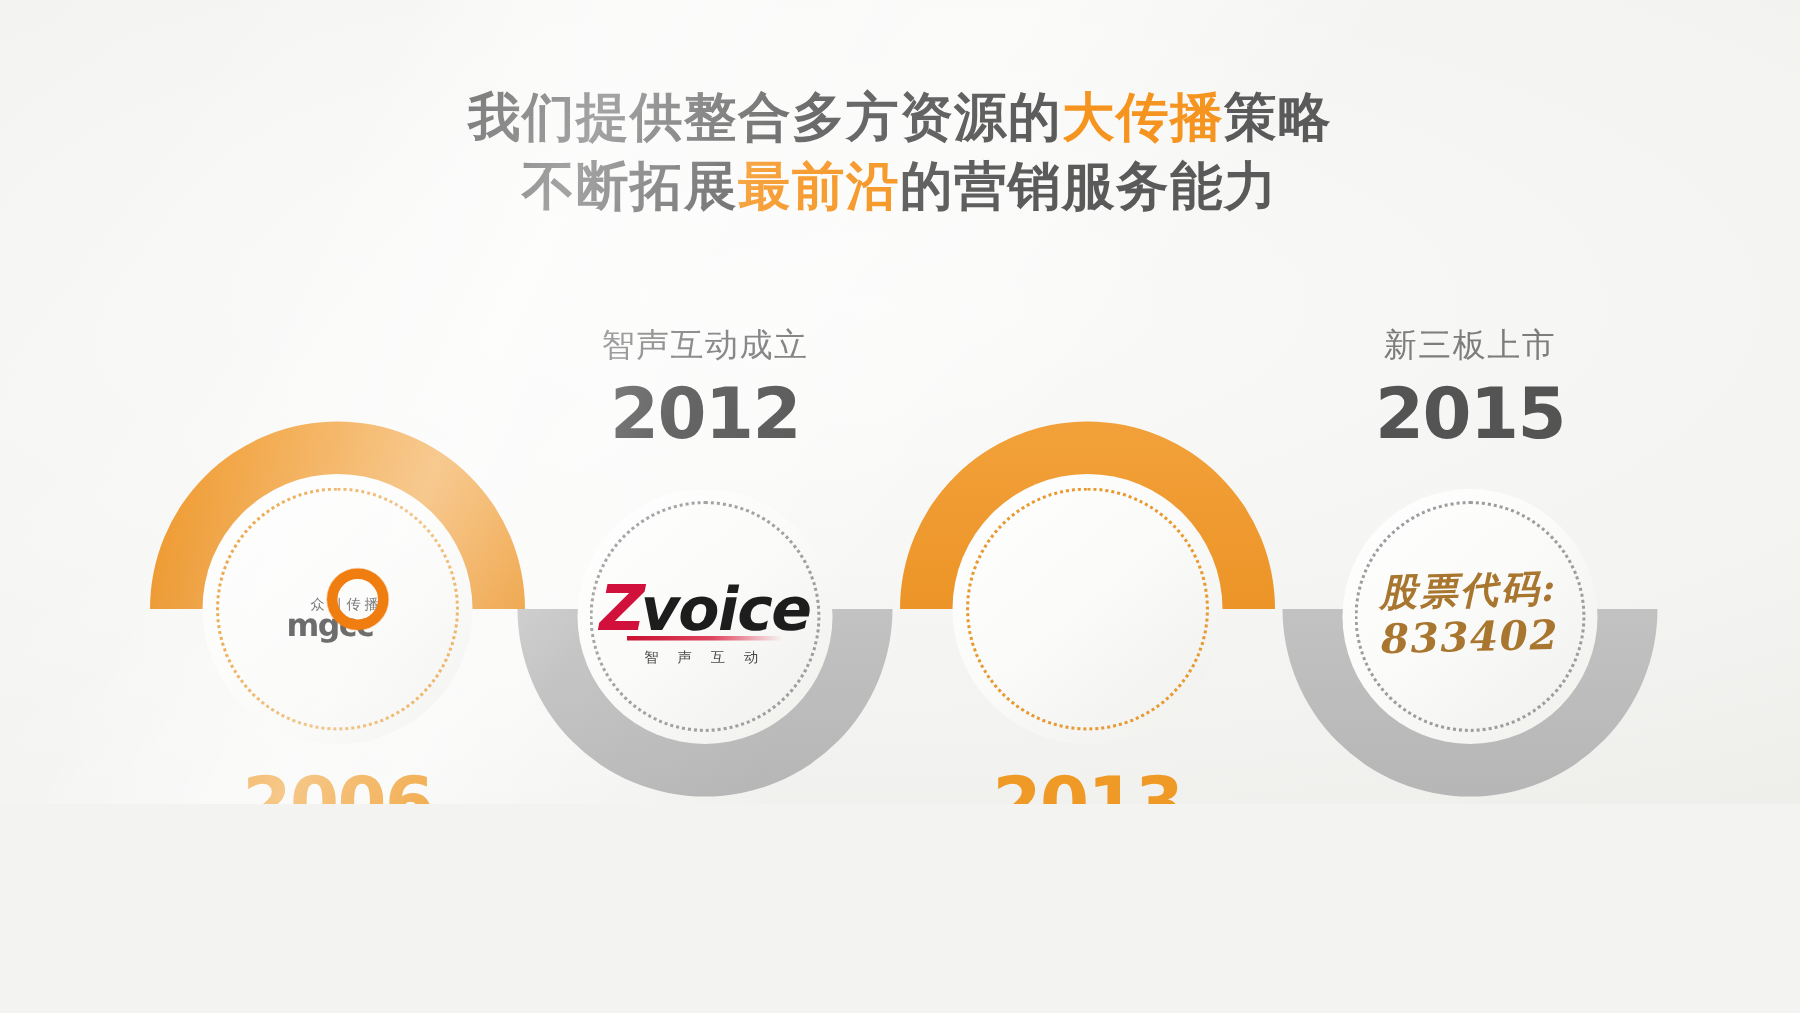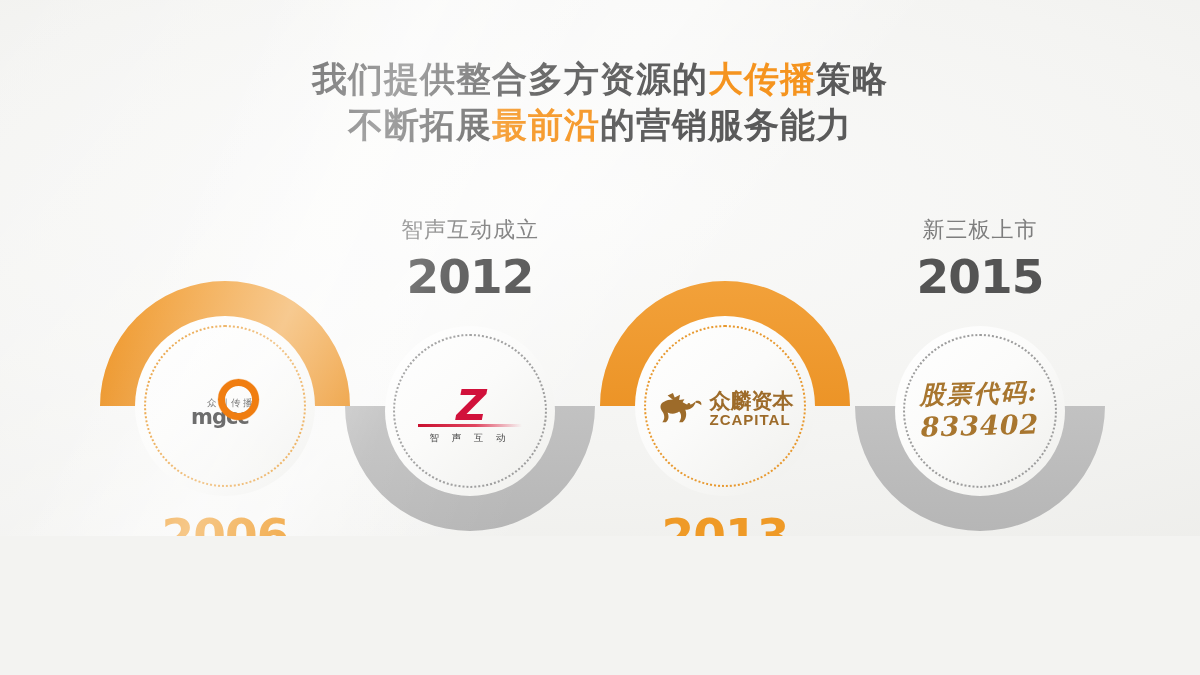--- a/index.html
+++ b/index.html
@@ -159,46 +159,30 @@
       <span class="mgcc-ring"></span>
     </div>
   </div>
 
   <div class="node" style="left:385px;top:326px;width:170px;height:170px;">
     <div class="disc" style="left:0;top:0;width:170px;height:170px;"></div>
     <div class="dots grey" style="left:8px;top:8px;width:150px;height:150px;"></div>
     <div class="zv" style="z-index:3;transform:translateY(2px);">
       <div class="zv-row">
         <span class="zv-z">Z</span>
+        <span class="zv-word">voice</span>
       </div>
       <div class="zv-bar"></div>
       <span class="zv-cn">智 声 互 动</span>
     </div>
   </div>
 
   <div class="node" style="left:635px;top:316px;width:180px;height:180px;">
     <div class="disc" style="left:0;top:0;width:180px;height:180px;"></div>
     <div class="dots orange" style="left:9px;top:9px;width:158px;height:158px;"></div>
-    <div class="zc" style="z-index:3;transform:translateY(2px);">
-      <svg class="zc-mark" viewBox="0 0 52 38">
-        <g fill="#9d6b2a">
-          <path d="M12 5 L18 2 L20 7 L26 4 L25 10 L31 9 L28 14 L22 13 Z"></path>
-          <path d="M8 12 C14 8, 24 9, 30 13 C36 17, 40 15, 44 11 C43 17, 38 21, 32 21
-                   C34 26, 33 32, 29 35 L25 35 C28 31, 28 26, 25 23
-                   C21 26, 16 26, 12 24 C14 29, 13 33, 10 35 L6 35
-                   C9 32, 9 27, 6 23 C3 19, 3 14, 8 12 Z"></path>
-          <circle cx="36" cy="15" r="1.6"></circle>
-          <path d="M44 11 C48 10, 51 12, 50 16 C48 14, 46 13, 44 13 Z"></path>
-        </g>
-      </svg>
-      <div class="zc-txt">
-        <span class="zc-cn">众麟资本</span>
-        <span class="zc-en">ZCAPITAL</span>
-      </div>
-    </div>
   </div>
 
   <div class="node" style="left:895px;top:326px;width:170px;height:170px;">
     <div class="disc" style="left:0;top:0;width:170px;height:170px;"></div>
     <div class="dots grey" style="left:8px;top:8px;width:150px;height:150px;"></div>
     <div class="stock" style="z-index:3;">
       <span class="s1">股票代码:</span>
       <span class="s2">833402</span>
     </div>
   </div>

